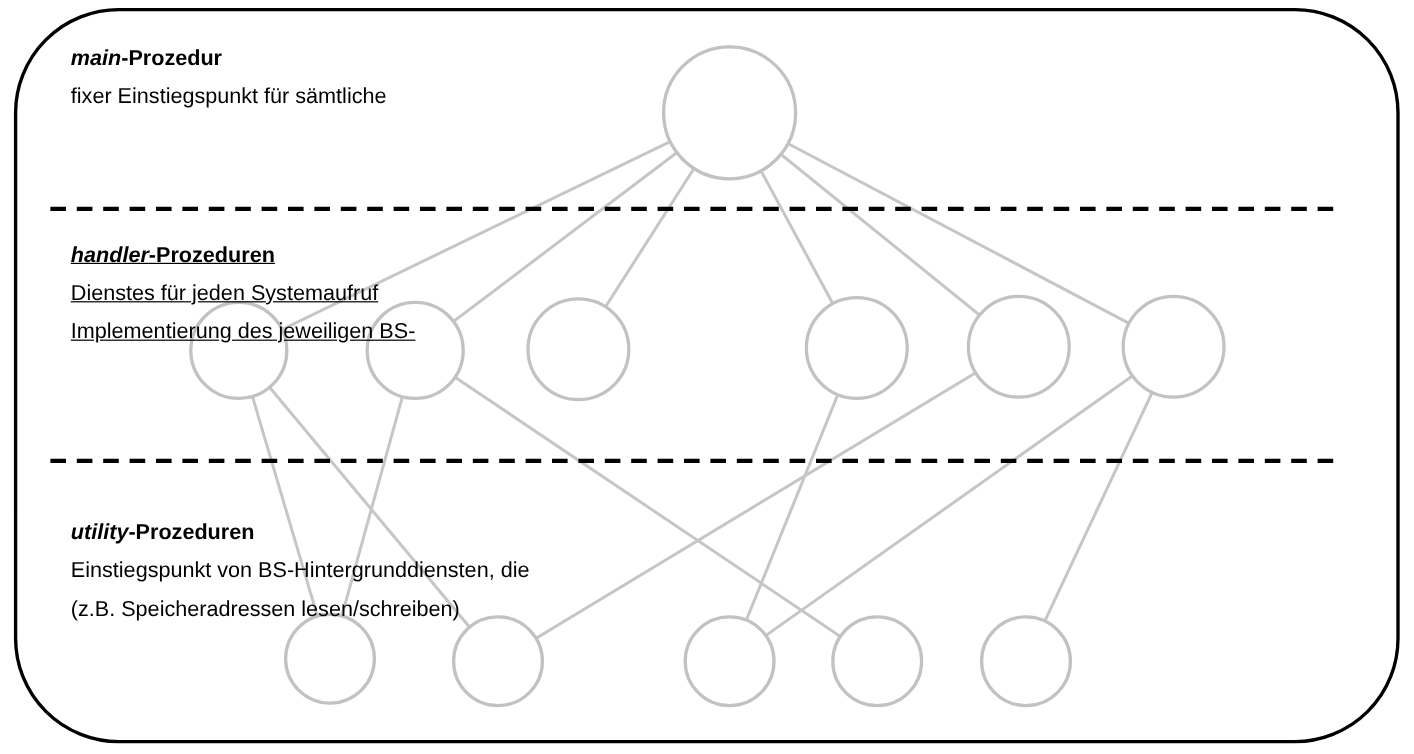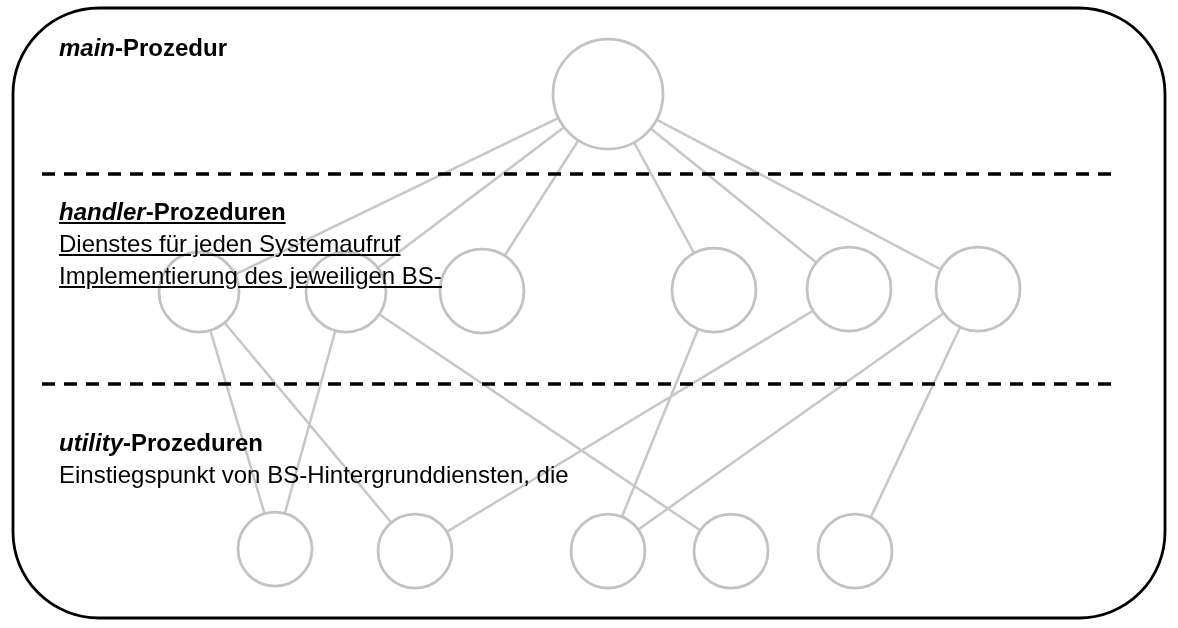--- a/index.html
+++ b/index.html
@@ -12,21 +12,21 @@
     font-family: "Liberation Sans", sans-serif;
   }
   .diagram-svg {
     position: absolute;
     left: 0; top: 0;
     width: 1178px; height: 628px;
   }
   .annotation {
     position: absolute;
     color: #000000;
-    font-size: 24px;
+    font-size: 18px;
     line-height: 32px;
     white-space: nowrap;
   }
   .annotation .title { font-weight: bold; }
   .annotation .title .em { font-style: italic; }
 </style>
 </head>
 <body>
 
 <div class="stage">
@@ -58,26 +58,28 @@
       <circle cx="275" cy="549" r="37" fill="#ffffff" stroke="#c2c2c2" stroke-width="2.75"></circle>
       <circle cx="415" cy="551" r="37" fill="#ffffff" stroke="#c2c2c2" stroke-width="2.75"></circle>
       <circle cx="608" cy="551" r="37" fill="#ffffff" stroke="#c2c2c2" stroke-width="2.75"></circle>
       <circle cx="731" cy="551" r="37" fill="#ffffff" stroke="#c2c2c2" stroke-width="2.75"></circle>
       <circle cx="855" cy="551" r="37" fill="#ffffff" stroke="#c2c2c2" stroke-width="2.75"></circle>
       <rect x="13" y="8" width="1152" height="610" rx="86" ry="86" fill="none" stroke="#000000" stroke-width="2.8"></rect>
     </svg>
 
   <div class="annotation" style="left:59px; top:32px;">
     <div class="title"><span class="em">main</span><span>-Prozedur</span></div>
+    <div>fixer Einstiegspunkt für sämtliche</div>
   </div>
 
   <div class="annotation" style="left:59px; top:196px;text-decoration:underline;">
     <div class="title"><span class="em">handler</span><span>-Prozeduren</span></div>
     <div>Dienstes für jeden Systemaufruf</div>
     <div>Implementierung des jeweiligen BS-</div>
   </div>
 
   <div class="annotation" style="left:59px; top:411px;margin-top:16px;">
     <div class="title"><span class="em">utility</span><span>-Prozeduren</span></div>
     <div>Einstiegspunkt von BS-Hintergrunddiensten, die</div>
+    <div>(z.B. Speicheradressen lesen/schreiben)</div>
   </div>
 
 </div>
 
 </body></html>

